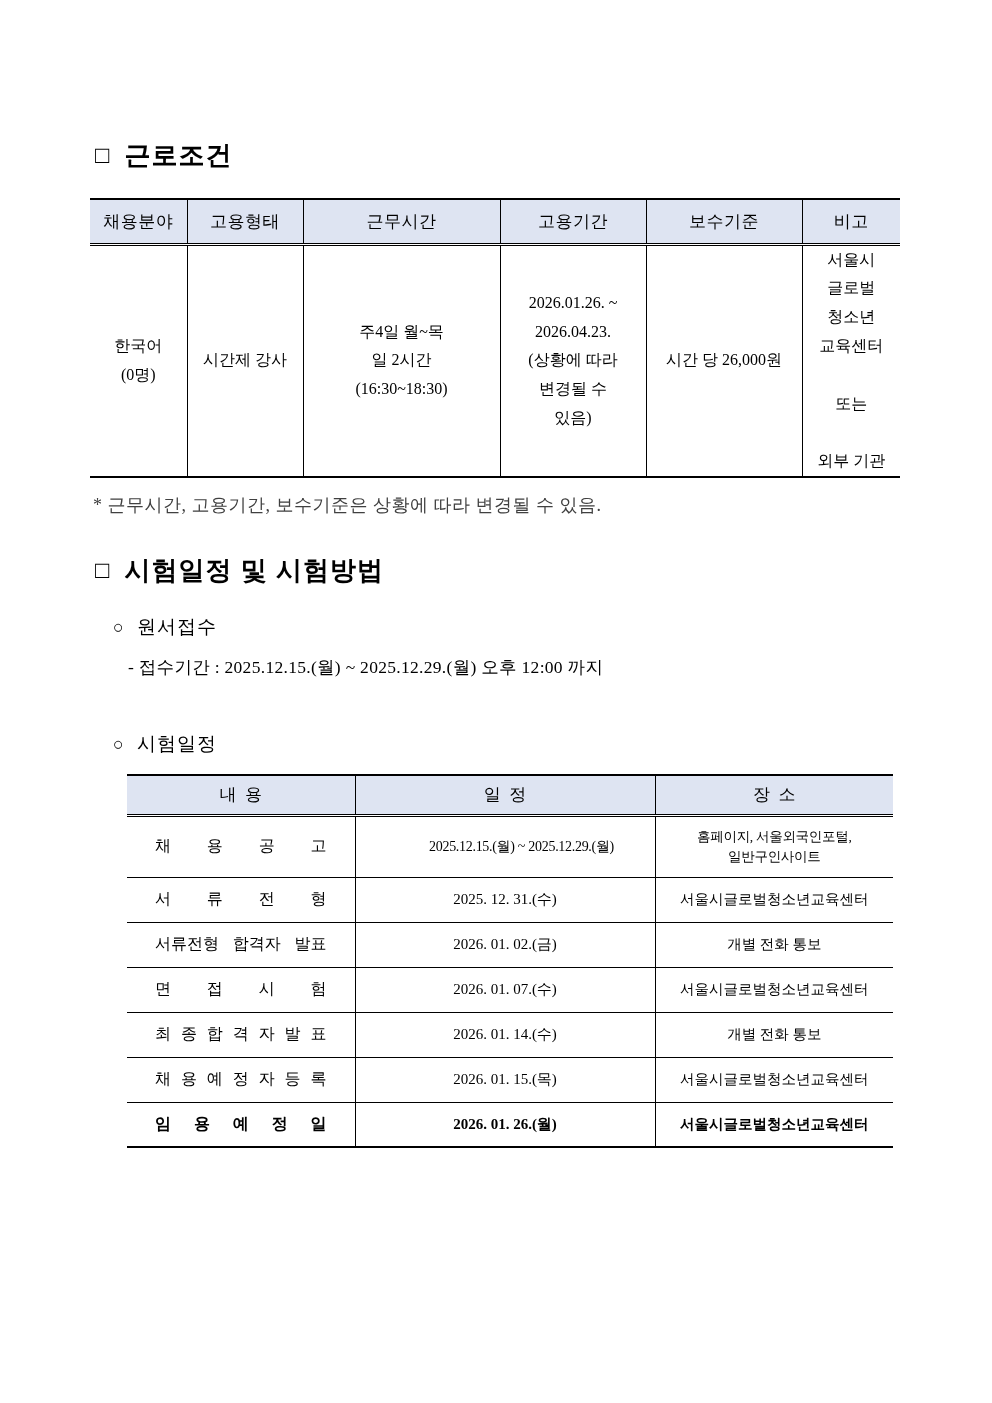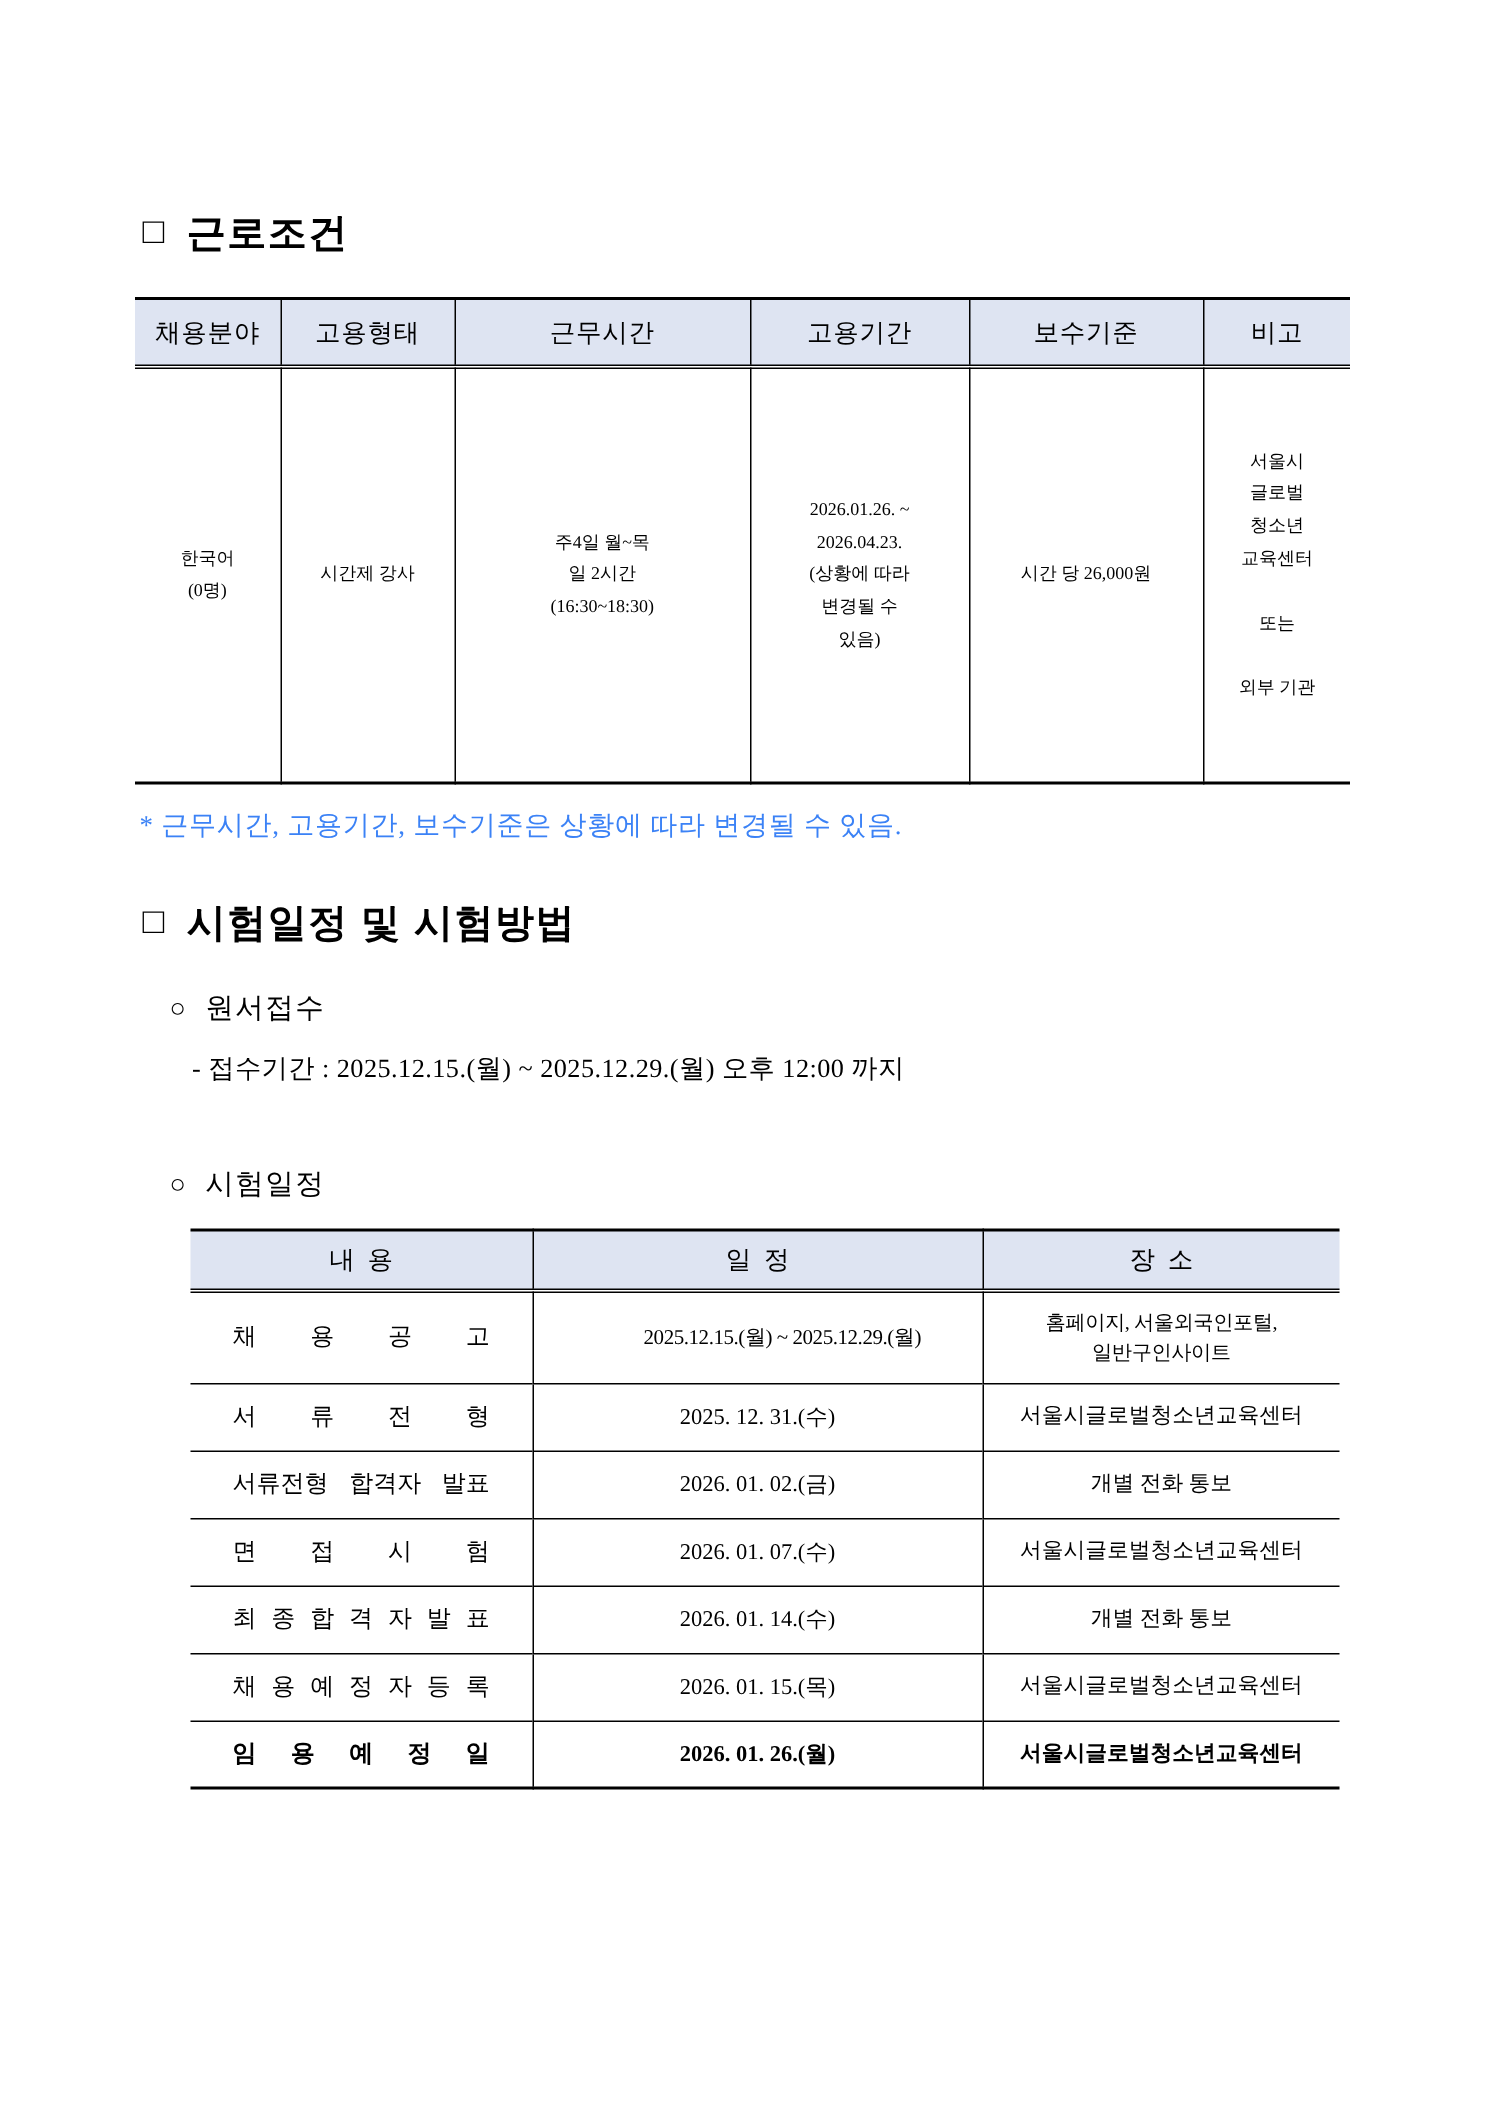--- a/index.html
+++ b/index.html
@@ -59,35 +59,35 @@
   .tbl1 th:first-child, .tbl1 td:first-child { border-left: none; }
   .tbl1 thead tr { border-bottom: 3px double #000; font-family: Liberation Serif, serif; }
   .tbl1 th {
     background: #dee4f2;
     height: 45px;
     font-weight: normal;
     font-size: 17px;
     letter-spacing: 0.5px;
   }
   .tbl1 td {
-    height: 278px;
-    font-size: 12px;
+    height: 233px;
+    font-size: 16px;
     white-space: pre-line;
     line-height: 1.8;
   }
   .c1 { width: 97px; }
   .c2 { width: 116px; }
   .c3 { width: 197px; }
   .c4 { width: 146px; }
   .c5 { width: 156px; }
   .c6 { width: 98px; }
 
   .red-note {
     margin: 15px 0 0 93px;
-    color: #3b82f6;
+    color: #404040;
     font-size: 18px;
     letter-spacing: 0.5px;
   }
 
   .line-item {
     font-size: 17.5px;
     letter-spacing: 0.3px;
   }
   .li1 { margin: 15px 16px 0 128px; }
   .li2 { margin: 11px 0 0 128px; }

